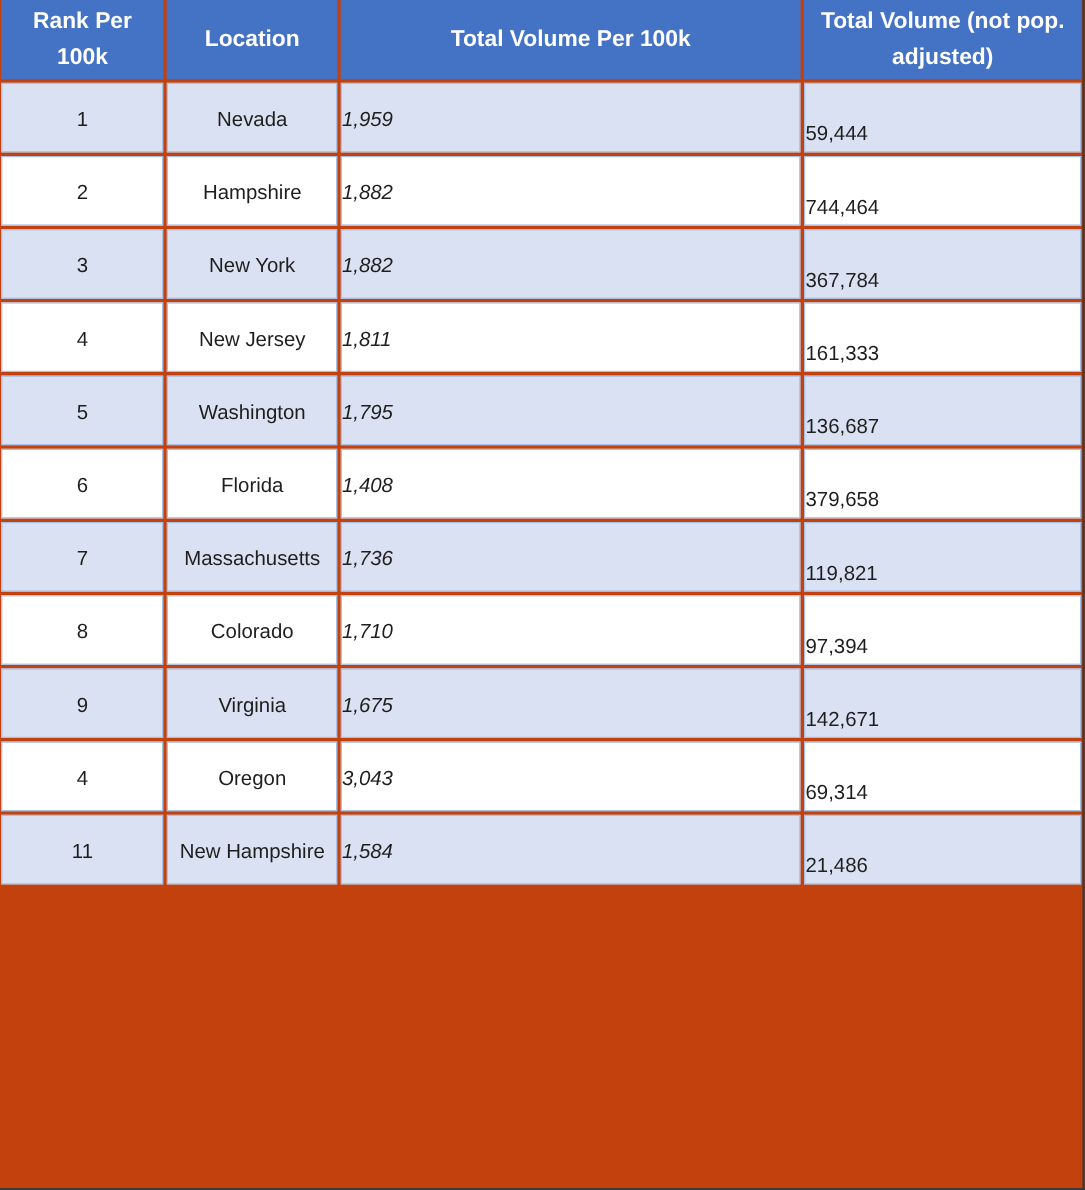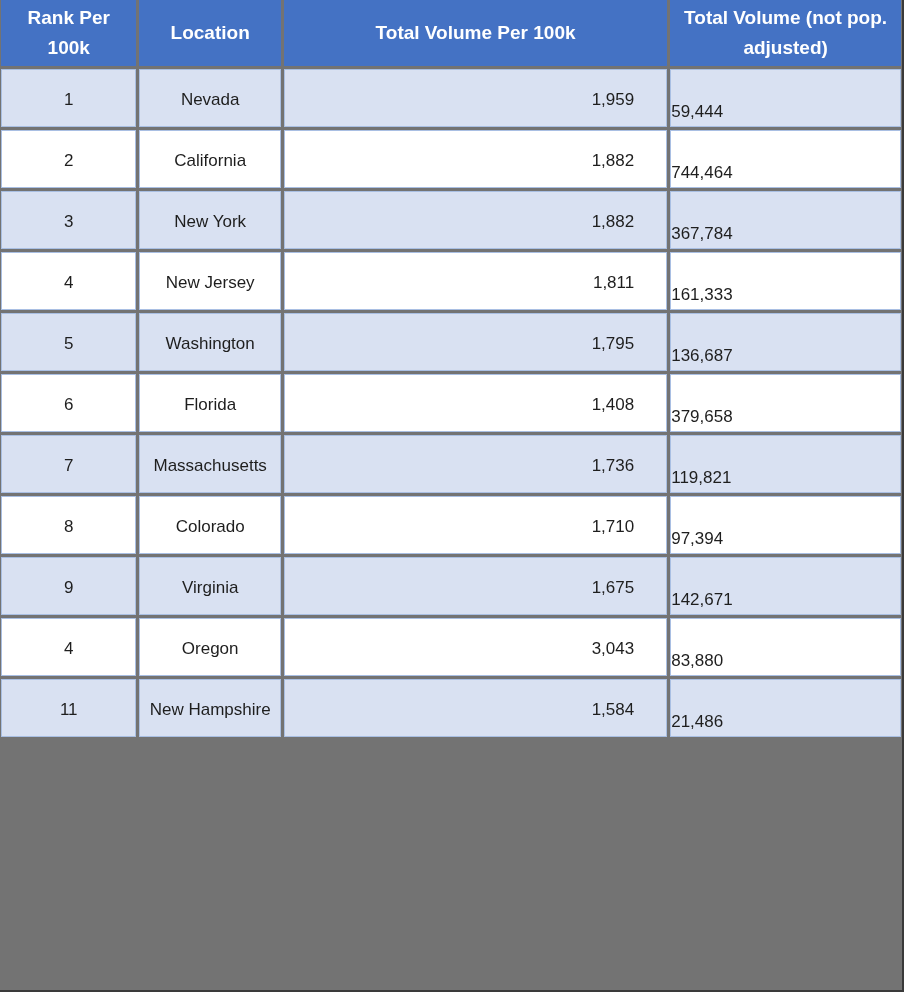--- a/index.html
+++ b/index.html
@@ -15,21 +15,21 @@
     position: relative;
   }
   .frame {
     position: absolute;
     left: 0;
     top: 0;
     width: 902px;
     height: 990px;
     border-right: 2px solid #3a3a3a;
     border-bottom: 2px solid #3a3a3a;
-    background: #737373;
+    background: #c2410c;
   }
   table.data {
     border-collapse: separate;
     border-spacing: 3px;
     margin-left: -2px;
     margin-top: -3px;
     table-layout: fixed;
     width: 906px;
   }
   table.data col.c1 { width: 135px; }
@@ -60,25 +60,26 @@
   tbody tr.odd td { background: #d9e1f2; }
   tbody tr.even td { background: #ffffff; }
 
   td.rank, td.loc {
     text-align: center;
     vertical-align: top;
     padding-top: 20px;
     height: 36px;
   }
   td.per100k {
-    text-align: right;
+    text-align: left;
     vertical-align: top;
     padding-top: 20px;
     padding-right: 32px;
     height: 36px;
+    font-style: italic;
   }
   td.total {
     text-align: left;
     vertical-align: bottom;
     padding-bottom: 4px;
     height: 52px;
   }
 </style>
 </head>
 <body>
@@ -101,21 +102,21 @@
     </thead>
     <tbody id="tbody">
         <tr class="odd">
           <td class="rank">1</td>
           <td class="loc">Nevada</td>
           <td class="per100k">1,959</td>
           <td class="total">59,444</td>
         </tr>
         <tr class="even">
           <td class="rank">2</td>
-          <td class="loc">California</td>
+          <td class="loc">Hampshire</td>
           <td class="per100k">1,882</td>
           <td class="total">744,464</td>
         </tr>
         <tr class="odd">
           <td class="rank">3</td>
           <td class="loc">New York</td>
           <td class="per100k">1,882</td>
           <td class="total">367,784</td>
         </tr>
         <tr class="even">
@@ -151,21 +152,21 @@
         <tr class="odd">
           <td class="rank">9</td>
           <td class="loc">Virginia</td>
           <td class="per100k">1,675</td>
           <td class="total">142,671</td>
         </tr>
         <tr class="even">
           <td class="rank">4</td>
           <td class="loc">Oregon</td>
           <td class="per100k">3,043</td>
-          <td class="total">83,880</td>
+          <td class="total">69,314</td>
         </tr>
         <tr class="odd">
           <td class="rank">11</td>
           <td class="loc">New Hampshire</td>
           <td class="per100k">1,584</td>
           <td class="total">21,486</td>
         </tr>
       </tbody>
   </table>
 </div>

